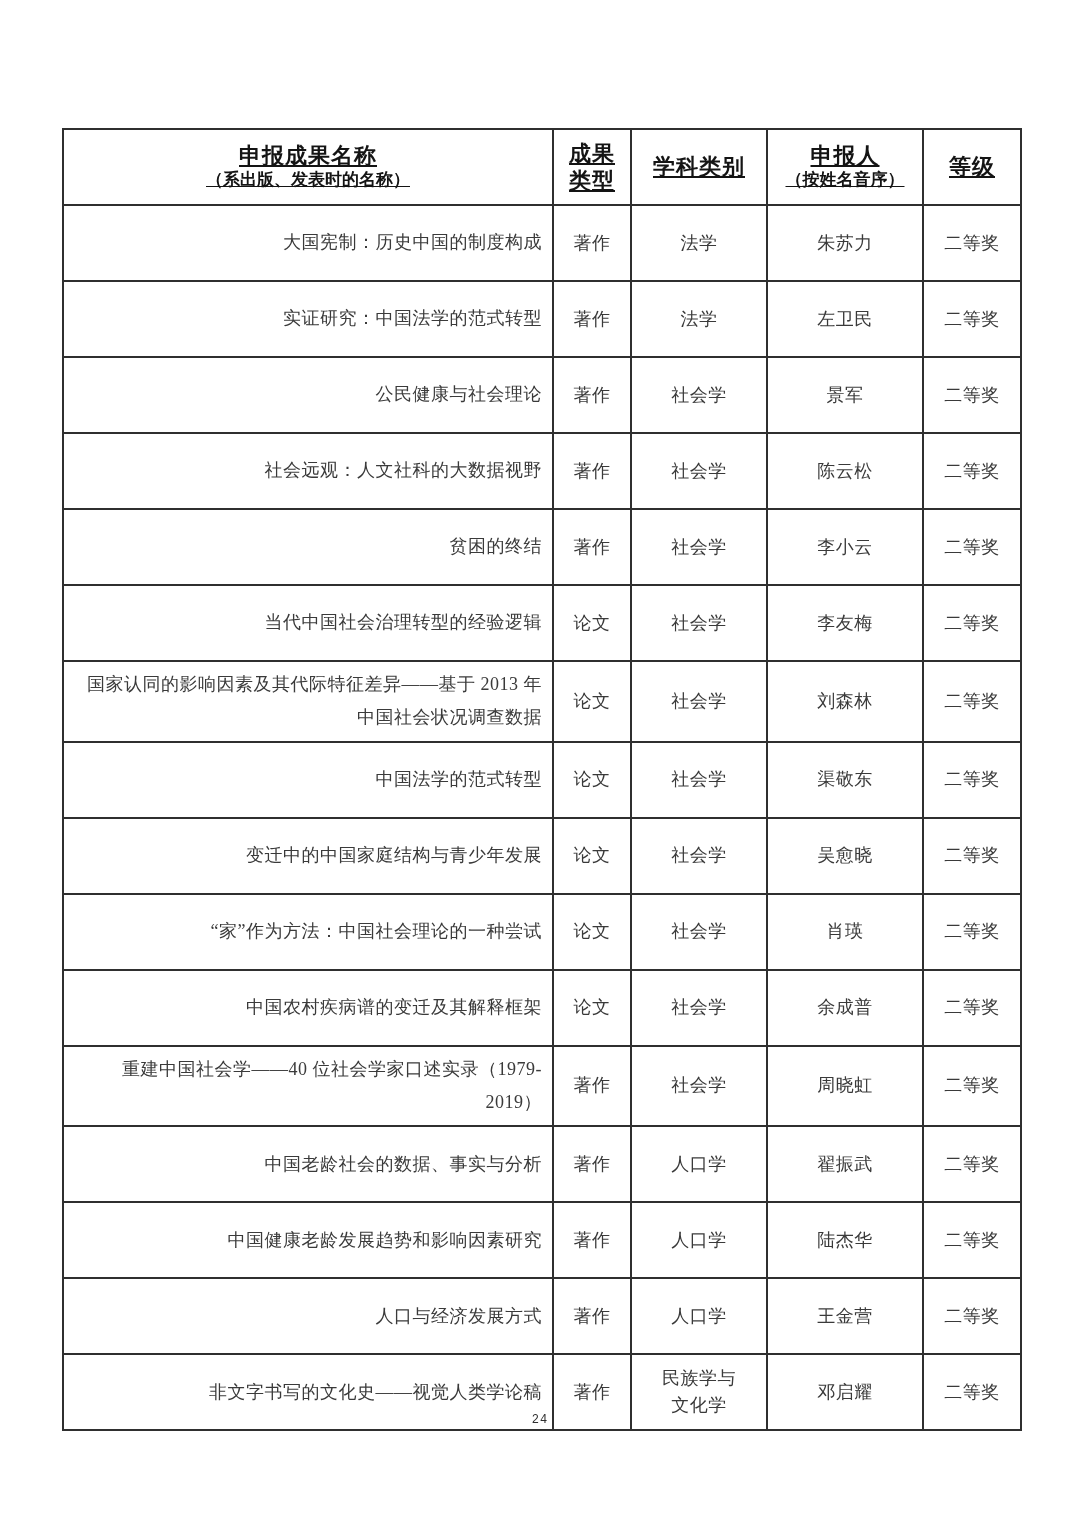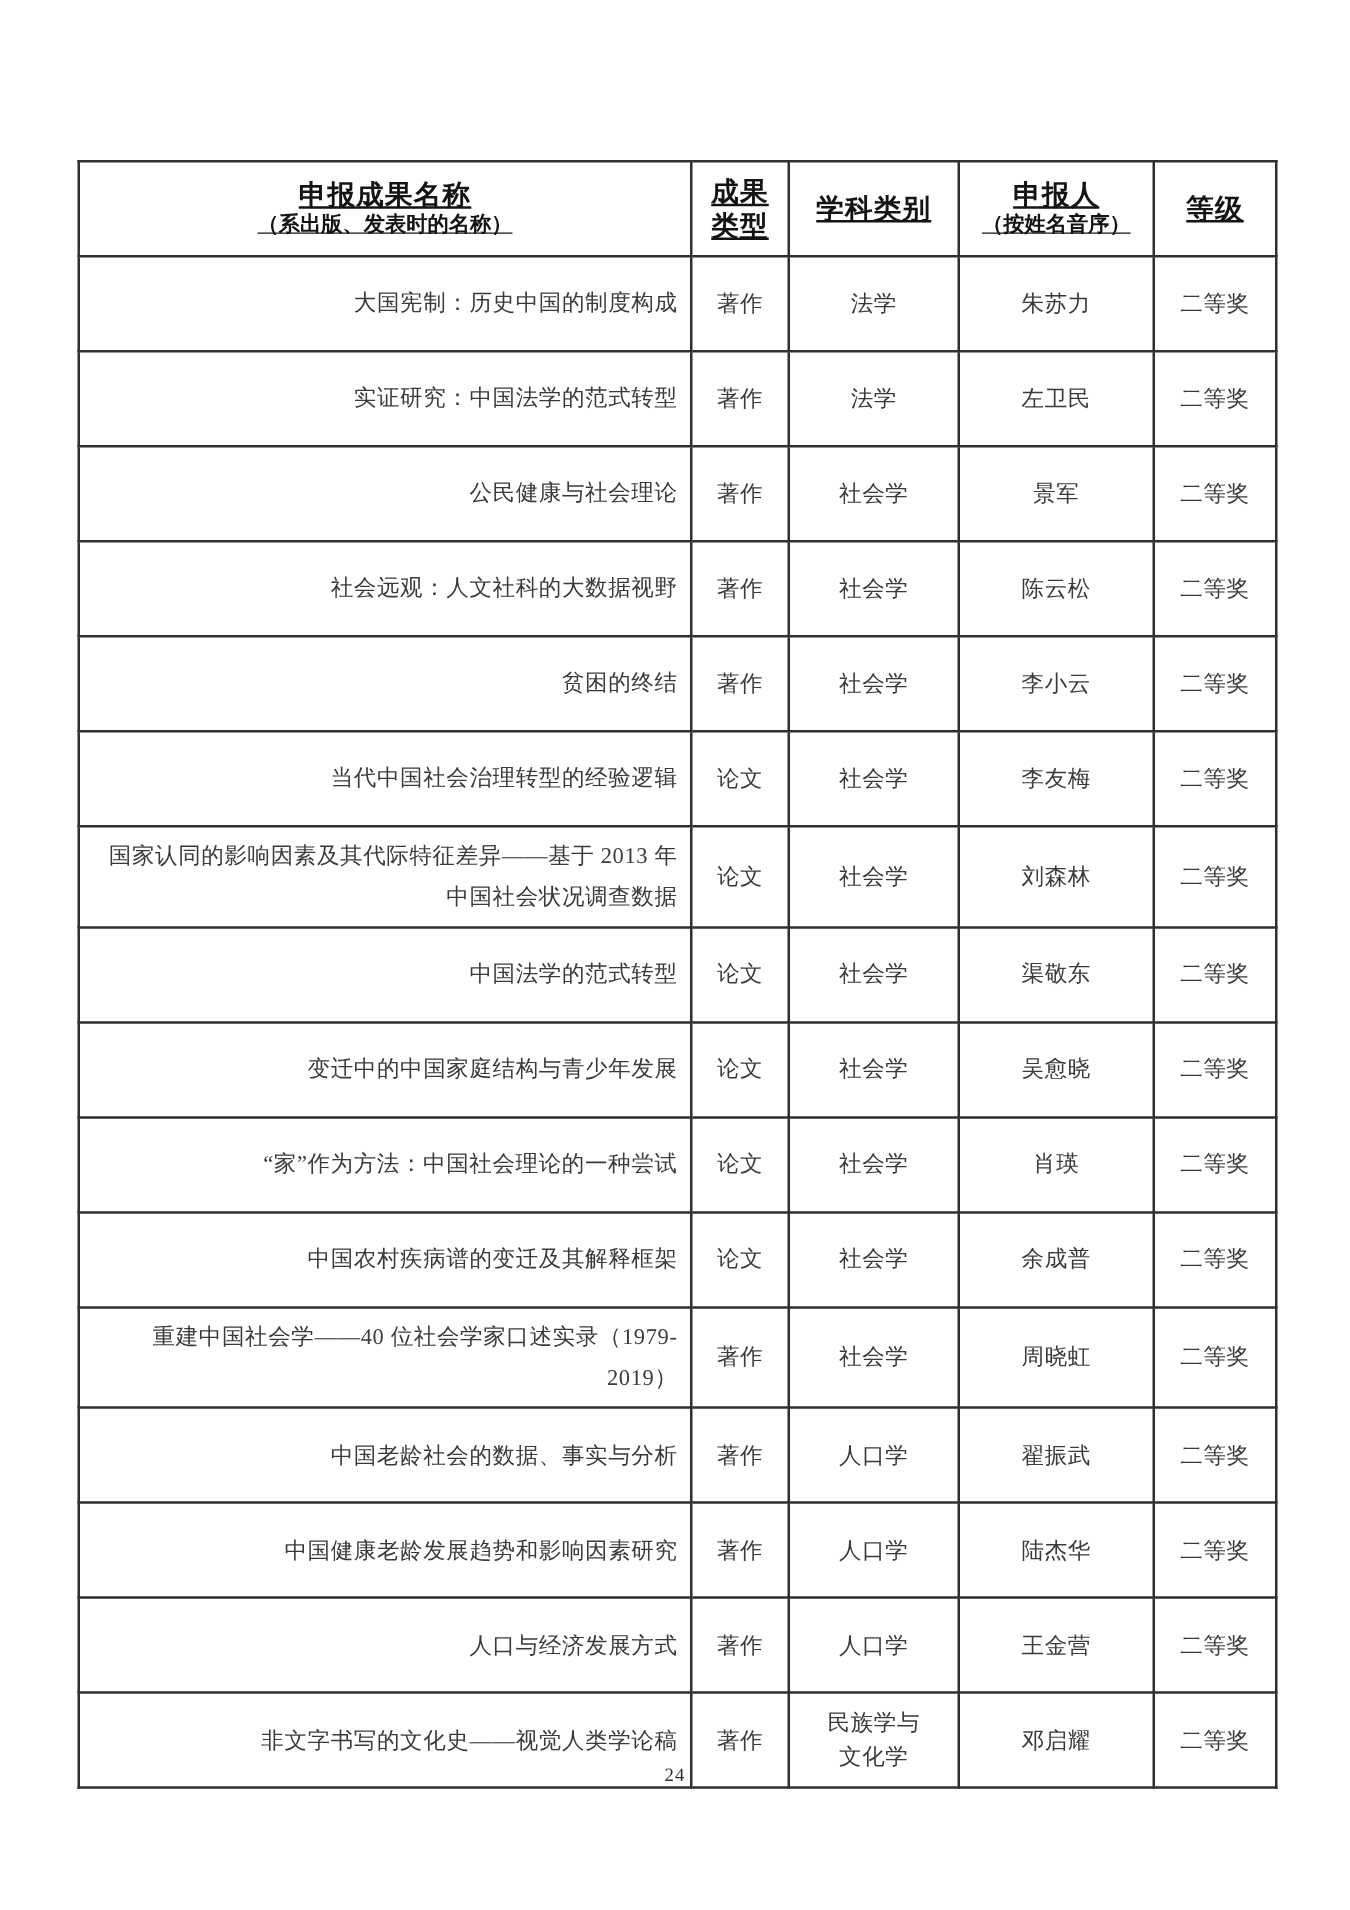--- a/index.html
+++ b/index.html
@@ -75,23 +75,24 @@
   }
   td.c-wrap {
     white-space: pre-line;
   }
   .page-number {
     position: absolute;
     top: 1413px;
     left: 0;
     width: 100%;
     text-align: center;
-    font-size: 15px;
+    font-size: 12px;
     color: #2f2f2f;
     letter-spacing: 1px;
+    font-family: Liberation Mono, monospace;
   }
 </style>
 </head>
 <body>
 
 <div class="table-wrap">
   <table class="awards-table">
     <colgroup>
       <col class="c1">
         <col class="c2">

